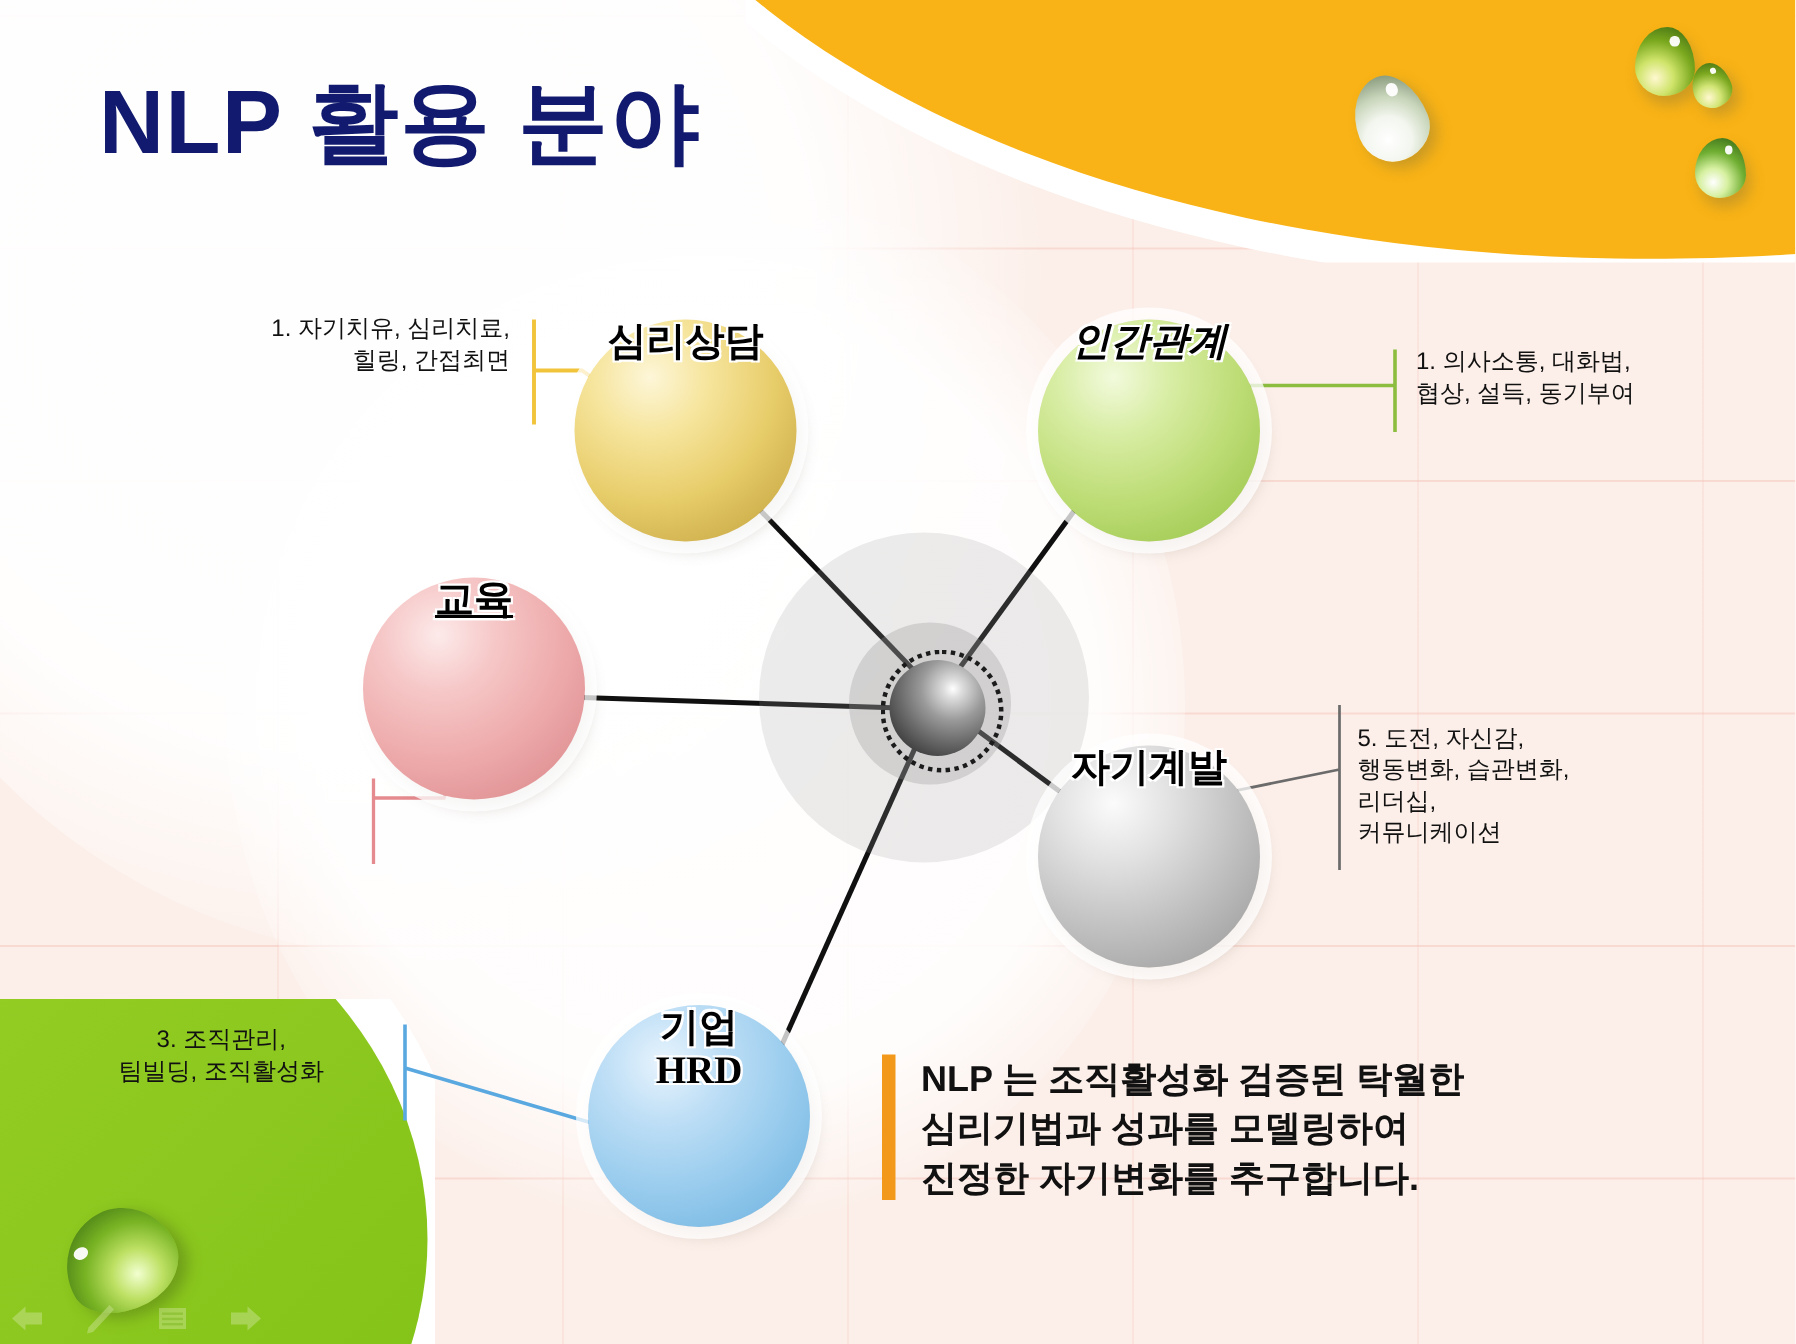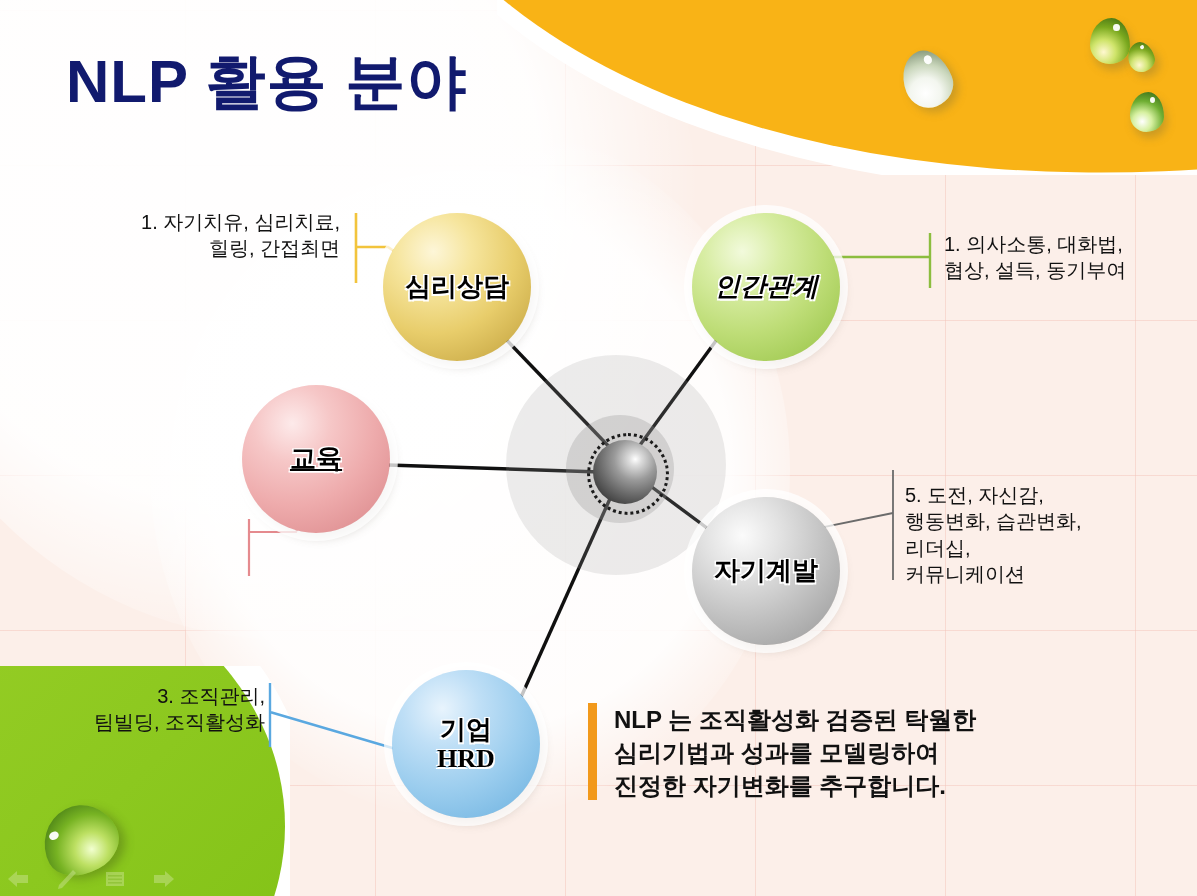--- a/index.html
+++ b/index.html
@@ -198,21 +198,21 @@
   }
 
   
   .spokes { position: absolute; inset: 0; }
 
   
   .node {
     position: absolute;
     border-radius: 50%;
     display: flex;
-    align-items: center;
+    align-items: flex-start;
     justify-content: center;
     text-align: center;
     color: #000;
     font-weight: bold;
     font-size: 26px;
     line-height: 1.12;
     box-shadow: 0 0 0 8px rgba(255,255,255,0.75), 4px 6px 10px rgba(120,110,100,0.25);
     text-shadow:
       -1.5px -1.5px 0 #fff, 1.5px -1.5px 0 #fff,
       -1.5px 1.5px 0 #fff, 1.5px 1.5px 0 #fff;
@@ -239,28 +239,28 @@
   }
   .node-hrd {
     left: 392px; top: 670px; width: 148px; height: 148px;
     background: radial-gradient(circle at 34% 26%, #e8f4fd 0%, #bfdff6 26%, #9bcdee 56%, #7bbae4 84%, #68aedd 100%);
     font-family: Liberation Serif, serif;
   }
 
   
   .anno {
     position: absolute;
-    font-size: 20px;
+    font-size: 16px;
     color: #111111;
     line-height: 1.32;
     white-space: pre-line;
   }
   .anno-1 { left: 70px; top: 209px; width: 270px; text-align: right; }
   .anno-2 { left: 60px;  top: 515px; width: 190px; text-align: right; }
-  .anno-3 { left: 30px;  top: 683px; width: 235px; text-align: right; }
+  .anno-3 { left: 30px;  top: 683px; width: 235px; text-align: center; }
   .anno-4 { left: 944px; top: 231px; width: 250px; text-align: left; }
   .anno-5 { left: 905px; top: 482px; width: 250px; text-align: left; }
 
   
   .quote-bar {
     position: absolute;
     left: 588px; top: 703px;
     width: 9px; height: 97px;
     background: #f2991b;
   }

